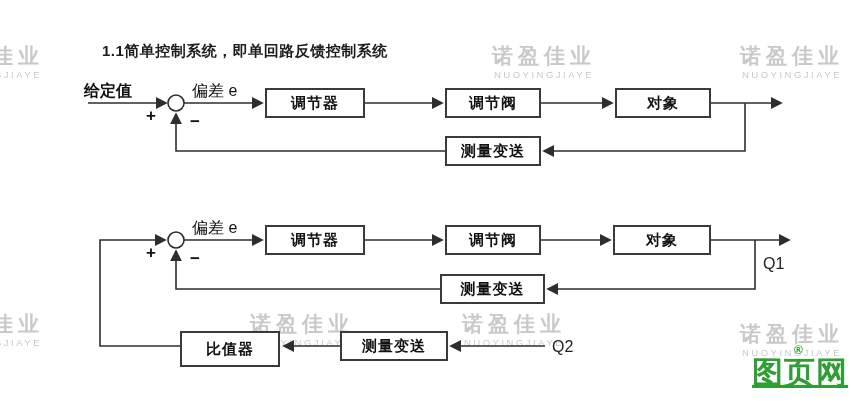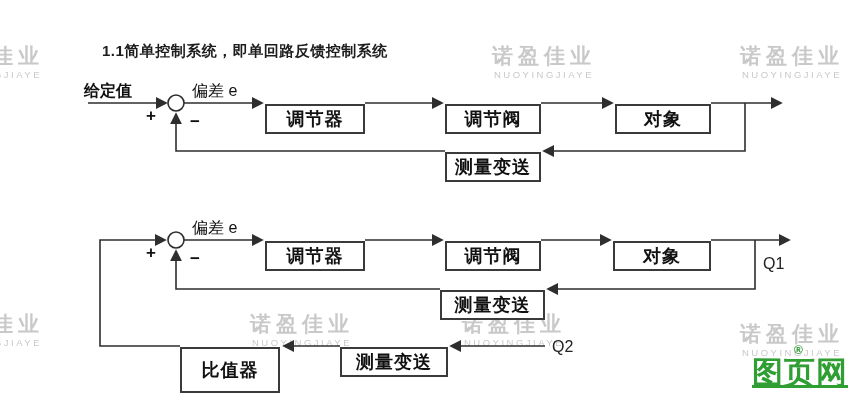--- a/index.html
+++ b/index.html
@@ -5,21 +5,21 @@
   * { margin:0; padding:0; box-sizing:border-box; }
   body { background:#ffffff; font-family:"Liberation Sans", sans-serif; }
   .canvas {
     position:relative; width:856px; height:403px; background:#ffffff;
     overflow:hidden;
   }
   svg.wires { position:absolute; left:0; top:0; z-index:1; }
   .box {
     position:absolute; z-index:2; background:#ffffff;
     border:2px solid #3a3a3a; display:flex; align-items:center; justify-content:center;
-    font-size:18px; font-weight:700; color:#111; letter-spacing:1px;margin-top:16px;
+    font-size:15px; font-weight:700; color:#111; letter-spacing:1px;
   }
   .lbl { position:absolute; z-index:2; color:#111; white-space:nowrap; }
   .title { font-size:15px; font-weight:700; color:#1d1d1d; letter-spacing:0.5px; }
   .sign { font-size:17px; font-weight:700; }
   .small { font-size:16px; font-weight:700; }
   .qlbl { font-size:16px; font-weight:400; color:#222; }
   .wm { position:absolute; z-index:0; color:#c9c9c9; text-align:center; white-space:nowrap; }
   .wm-cn { font-size:21px; font-weight:700; letter-spacing:5px; line-height:1.15; }
   .wm-en { font-size:9.5px; font-weight:400; letter-spacing:2.5px; margin-top:1px; }
   .logo { position:absolute; left:752px; top:352px; z-index:2; color:#2f9e33; font-weight:700; }
@@ -121,21 +121,21 @@
   </div>
   <div class="box" style="left:613px; top:225px; width:98px; height:30px;">
     <span>对象</span>
   </div>
   <div class="box" style="left:440px; top:274px; width:105px; height:30px;">
     <span>测量变送</span>
   </div>
   <div class="box" style="left:340px; top:331px; width:108px; height:30px;">
     <span>测量变送</span>
   </div>
-  <div class="box" style="left:180px; top:331px; width:100px; height:46px;">
+  <div class="box" style="left:180px; top:331px; width:100px; height:36px;">
     <span>比值器</span>
   </div>
 
   <div class="lbl qlbl" style="left:763px; top:255px;">Q1</div>
   <div class="lbl qlbl" style="left:536px; top:338px;margin-left:16px;">Q2</div>
 
   <div class="logo">
     <span class="logo-reg">®</span>
     <span class="logo-text">图页网</span>
   </div>

